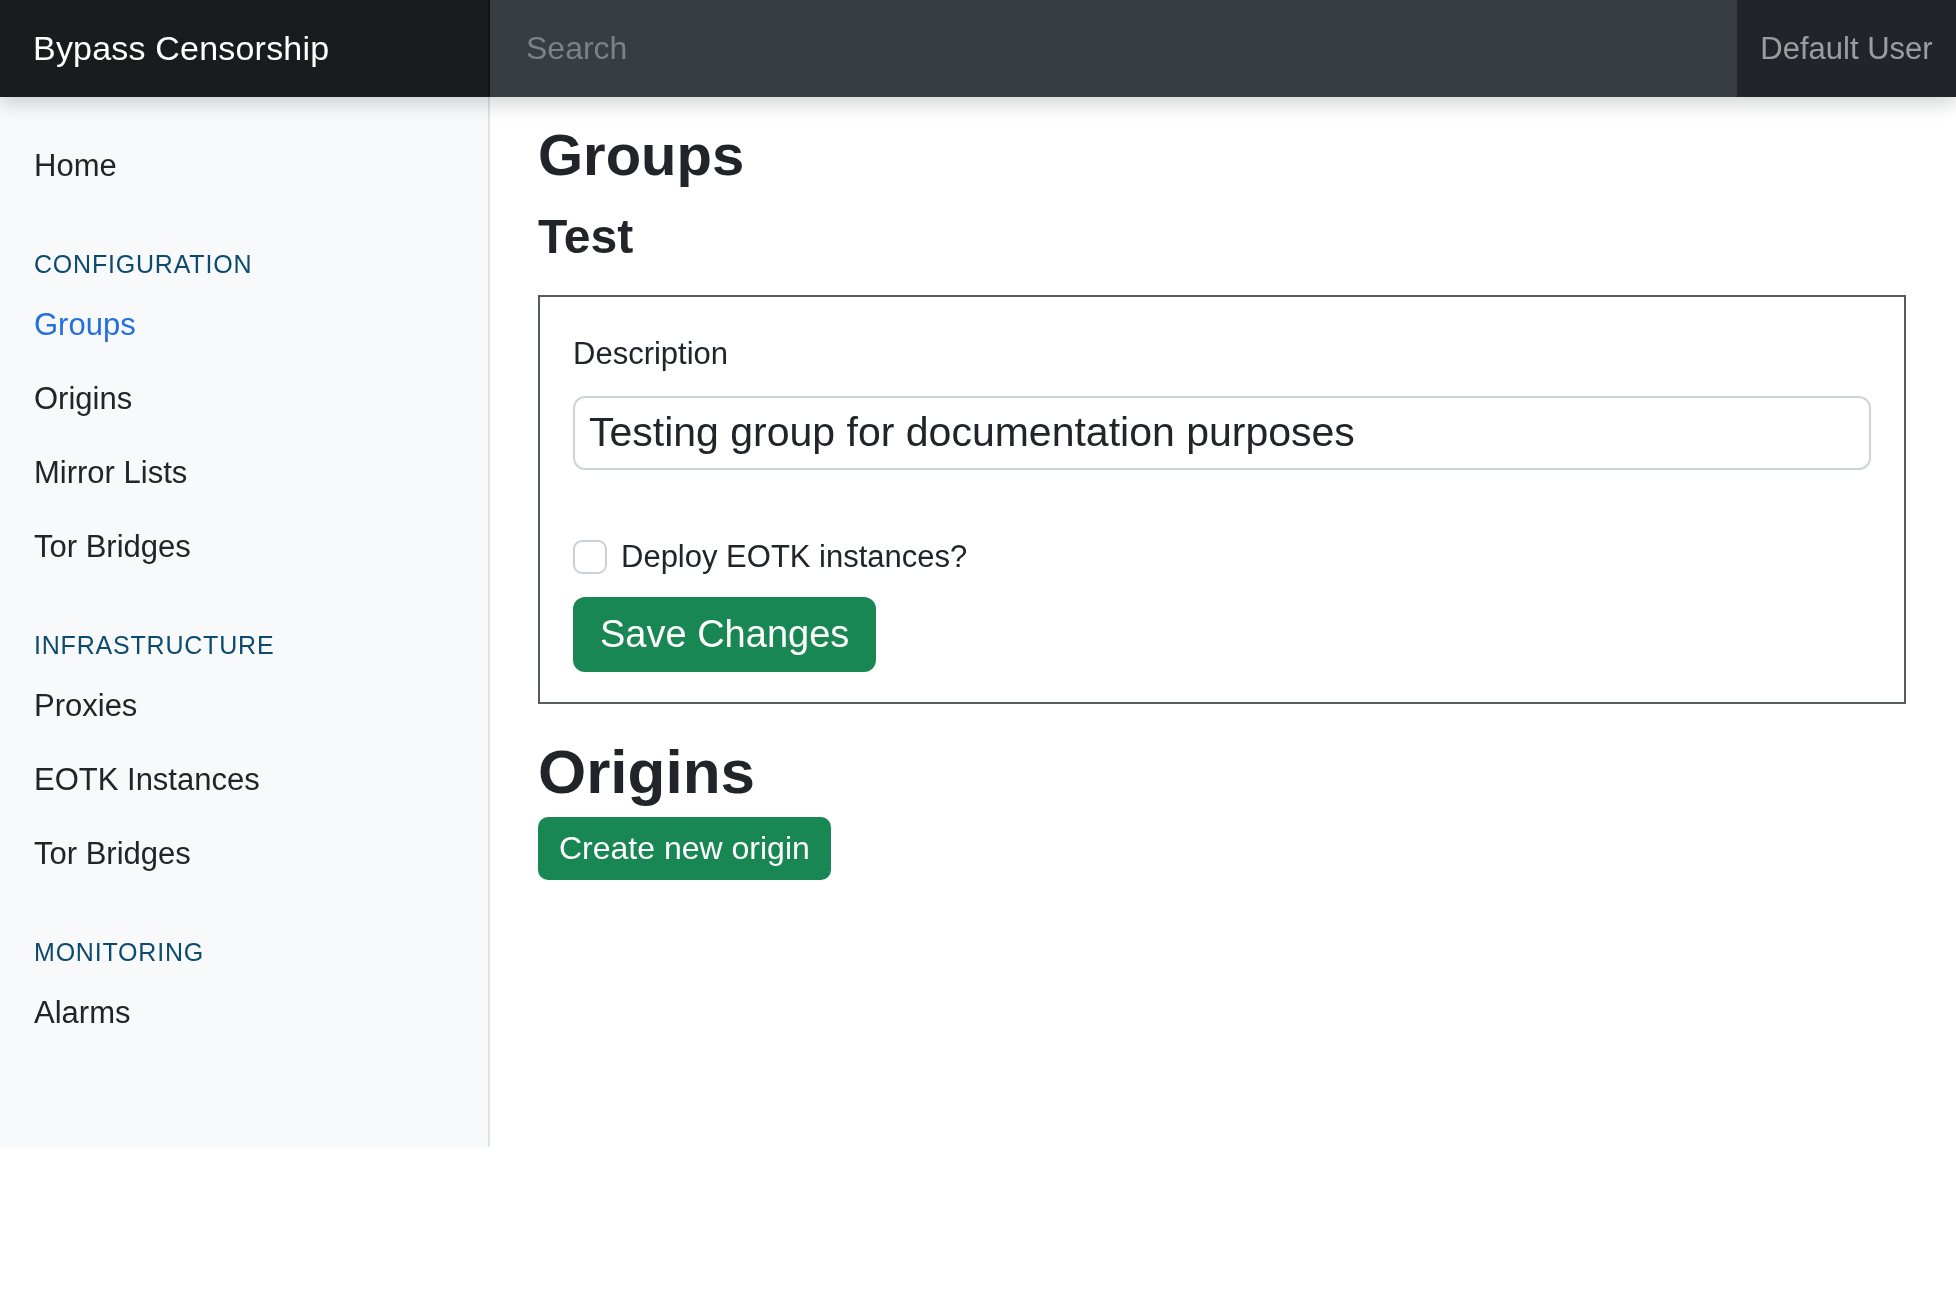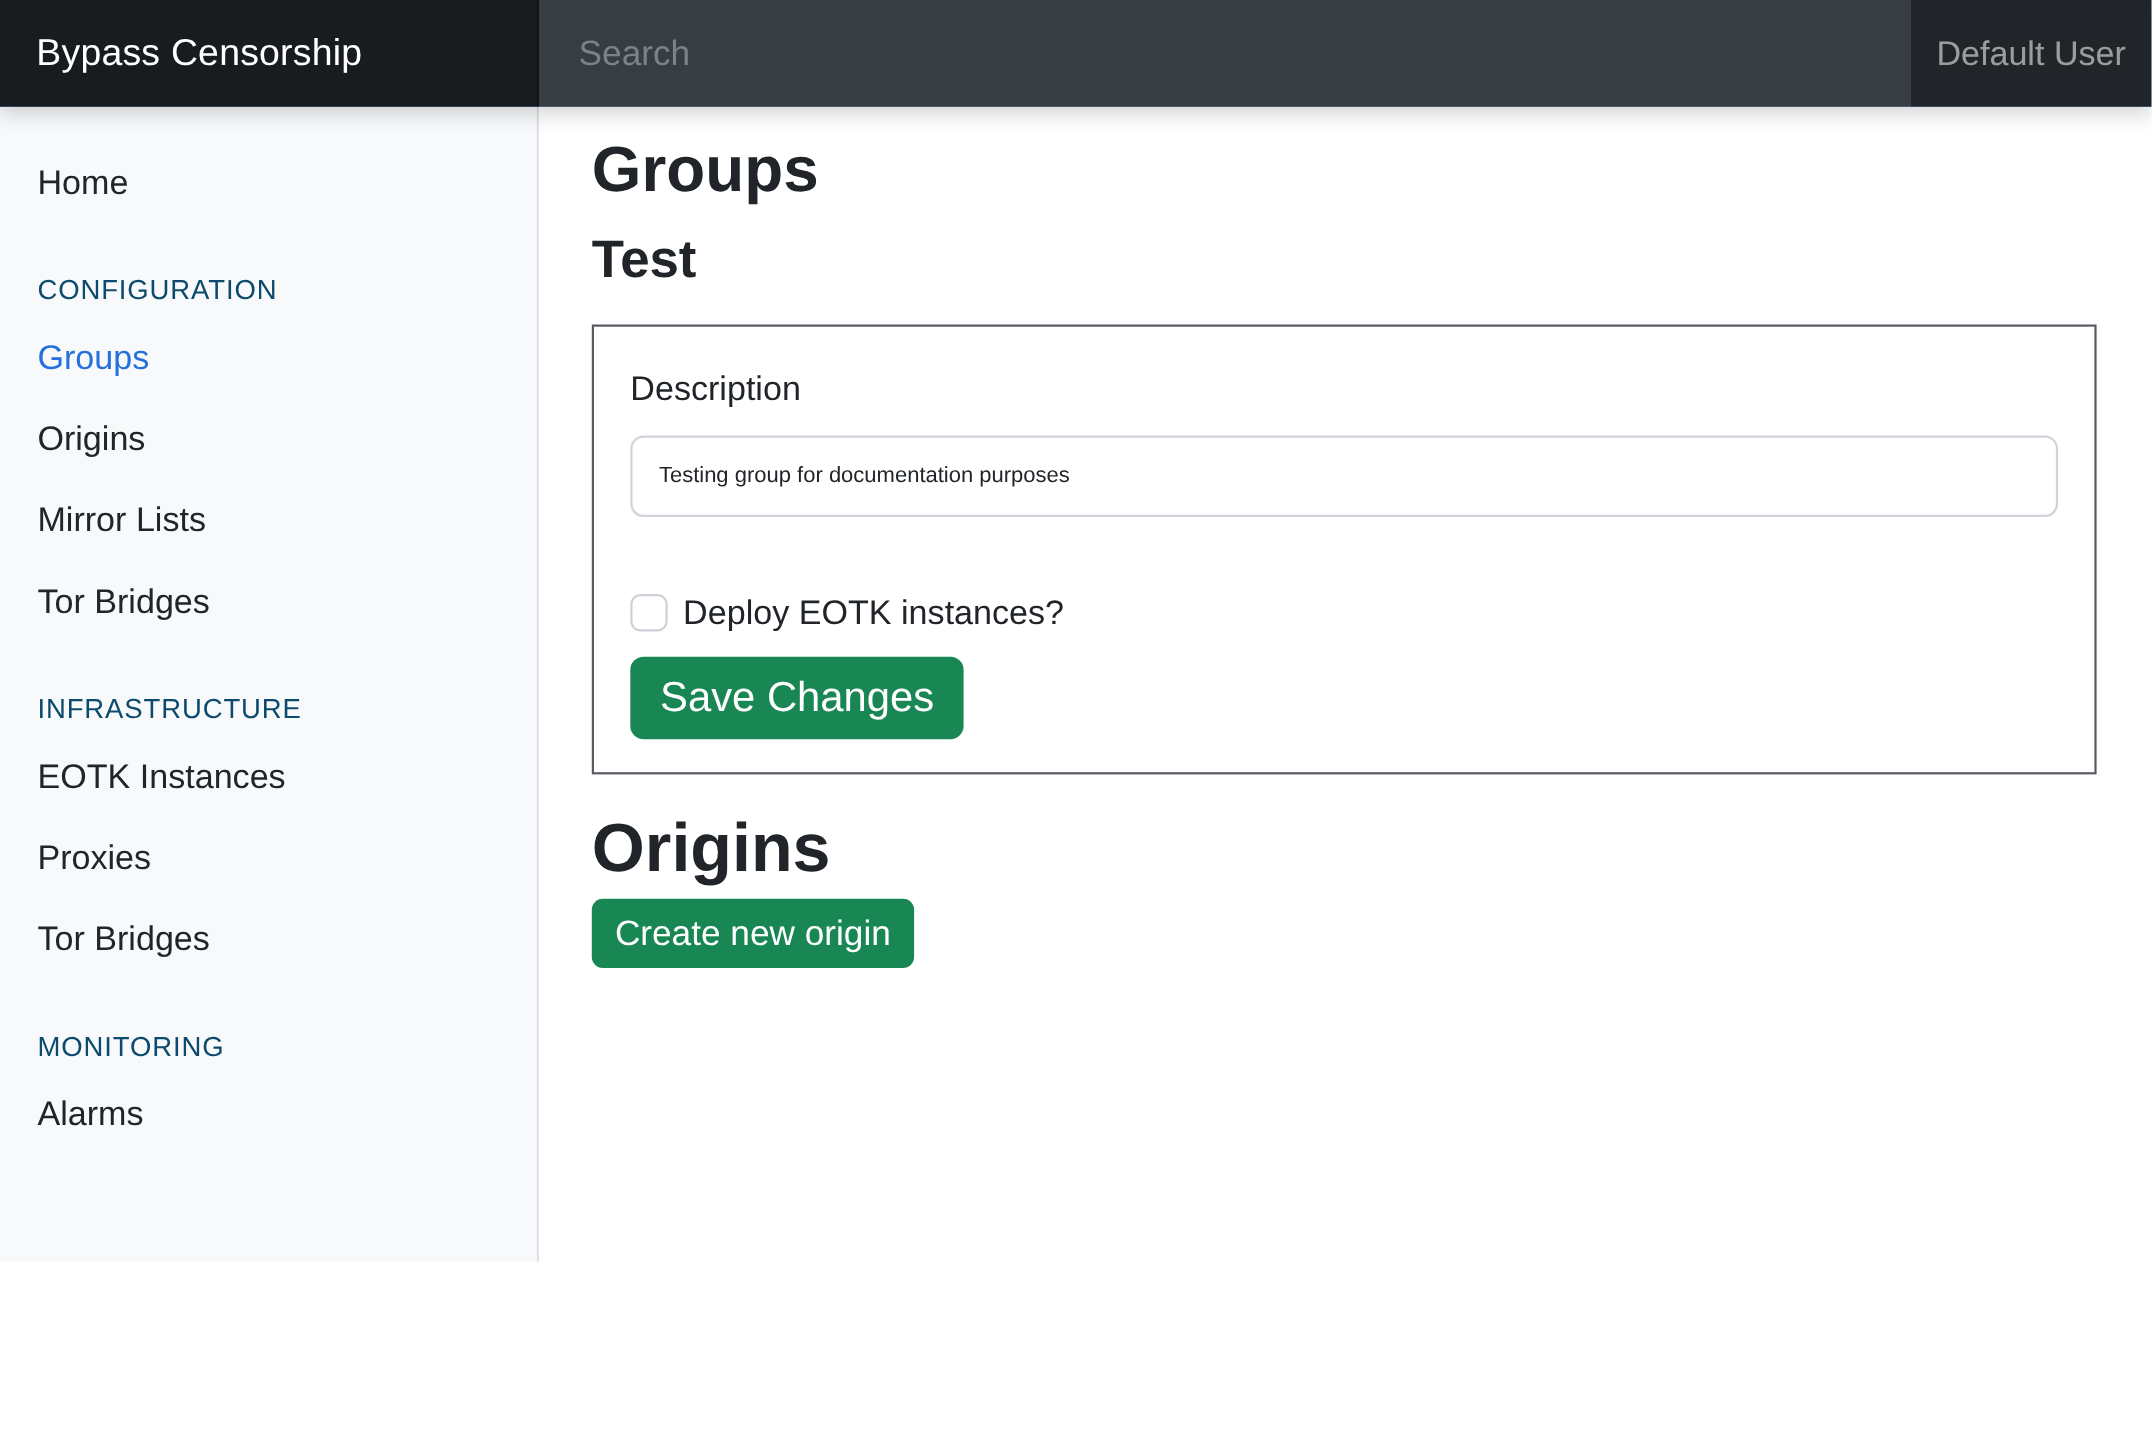--- a/index.html
+++ b/index.html
@@ -79,21 +79,21 @@
   .group-card {
     width: 1368px;
     border: 2px solid #565b61;
     padding: 39px 33px 30px 33px;
     background: #fff;
   }
   .field-label { display: block; font-size: 31px; margin-bottom: 24px; color: #212529; }
   .desc-input {
     display: block; width: 100%; height: 74px;
     border: 2px solid #ced4da; border-radius: 12px;
-    padding: 0 24px; font-size: 20px; color: #212529;
+    padding: 0 14px; font-size: 41px; color: #212529;
     font-family: "Liberation Sans", "DejaVu Sans", sans-serif;
     outline: none; background: #fff;
   }
   .form-check { margin-top: 69px; display: flex; align-items: center; }
   .form-check input[type="checkbox"] {
     appearance: none; -webkit-appearance: none;
     width: 34px; height: 34px; margin: 0;
     border: 2px solid #ccd1d7; border-radius: 9px;
     background: #fff; cursor: pointer; flex: none;
   }
@@ -125,22 +125,22 @@
   <nav class="sidebar">
     <div class="nav-item">Home</div>
 
     <div class="sidebar-heading">CONFIGURATION</div>
     <div class="nav-item active">Groups</div>
     <div class="nav-item">Origins</div>
     <div class="nav-item">Mirror Lists</div>
     <div class="nav-item">Tor Bridges</div>
 
     <div class="sidebar-heading">INFRASTRUCTURE</div>
+    <div class="nav-item">Proxies</div>
     <div class="nav-item">EOTK Instances</div>
-    <div class="nav-item">Proxies</div>
     <div class="nav-item">Tor Bridges</div>
 
     <div class="sidebar-heading">MONITORING</div>
     <div class="nav-item">Alarms</div>
   </nav>
 
   <main class="main">
     <h1 class="page-title">Groups</h1>
     <h2 class="group-title">Test</h2>
 

